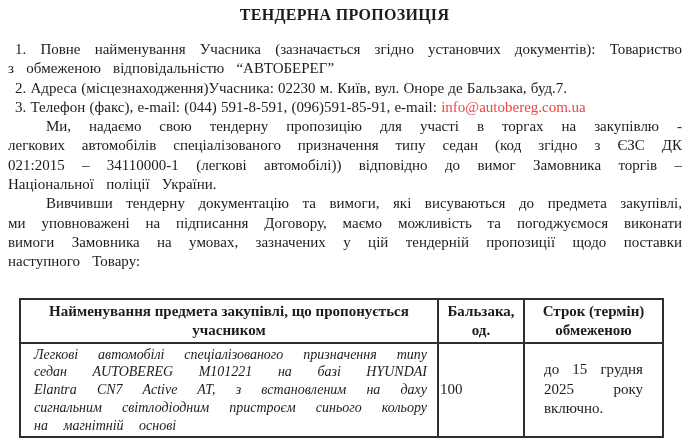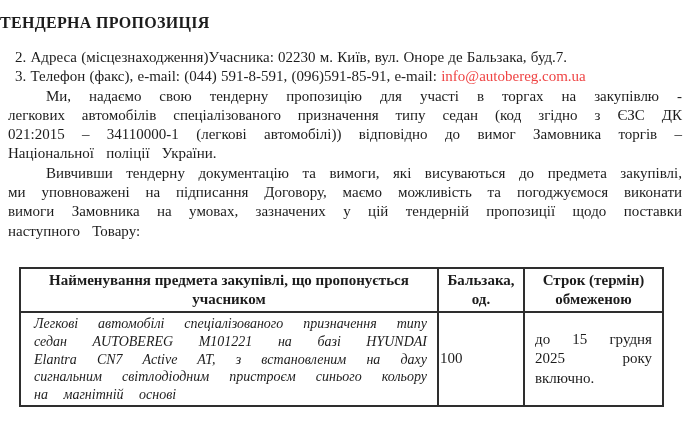--- a/index.html
+++ b/index.html
@@ -8,21 +8,22 @@
     position: relative;
     width: 689px;
     height: 442px;
     background: #ffffff;
     color: #1c1c1c;
     font-family: "Liberation Serif", serif;
     overflow: hidden;
   }
   .doc-title {
     margin: 0;
-    padding-top: 14px;
+    padding-top: 6px;
+    text-align: center;
     font-size: 16px;
     font-weight: bold;
     letter-spacing: 0.3px;
   }
   .content {
     margin: 16px 7px 0 8px;
     font-size: 15px;
     line-height: 19.3px;
     text-align: justify;
   }
@@ -65,32 +66,33 @@
     padding: 2px 10px 1px 13px;
   }
   td.cell-qty {
     font-size: 15px;
   }
   td.cell-term {
     font-size: 15px;
     line-height: 19.5px;
     text-align: justify;
     word-spacing: 2px;
-    padding: 0 10px;
+    padding: 0 19px;
   }
 </style>
 </head>
 <body>
 
 <div class="page">
 
   <h1 class="doc-title">ТЕНДЕРНА ПРОПОЗИЦІЯ</h1>
 
   <div class="content">
 
+    <p class="num-item justified">1. Повне найменування Учасника (зазначається згідно установчих документів): Товариство з обмеженою відповідальністю “АВТОБЕРЕГ”</p>
 
     <p class="num-item">2. Адреса (місцезнаходження)Учасника:  02230  м. Київ, вул. Оноре де Бальзака, буд.7.</p>
 
     <p class="num-item"><span>3. Телефон (факс),  e-mail: (044) 591-8-591, (096)591-85-91, e-mail: </span><a class="email-link">info@autobereg.com.ua</a></p>
 
     <p class="para">Ми, надаємо свою тендерну пропозицію для участі в торгах на закупівлю - легкових автомобілів спеціалізованого призначення типу седан (код згідно з ЄЗС ДК 021:2015 – 34110000-1 (легкові автомобілі))  відповідно до вимог Замовника торгів – Національної поліції України.</p>
 
     <p class="para">Вивчивши тендерну документацію та вимоги, які висуваються до предмета закупівлі, ми уповноважені на підписання Договору, маємо можливість та погоджуємося виконати вимоги Замовника на умовах, зазначених у цій тендерній пропозиції щодо поставки наступного Товару:</p>
 
   </div>

